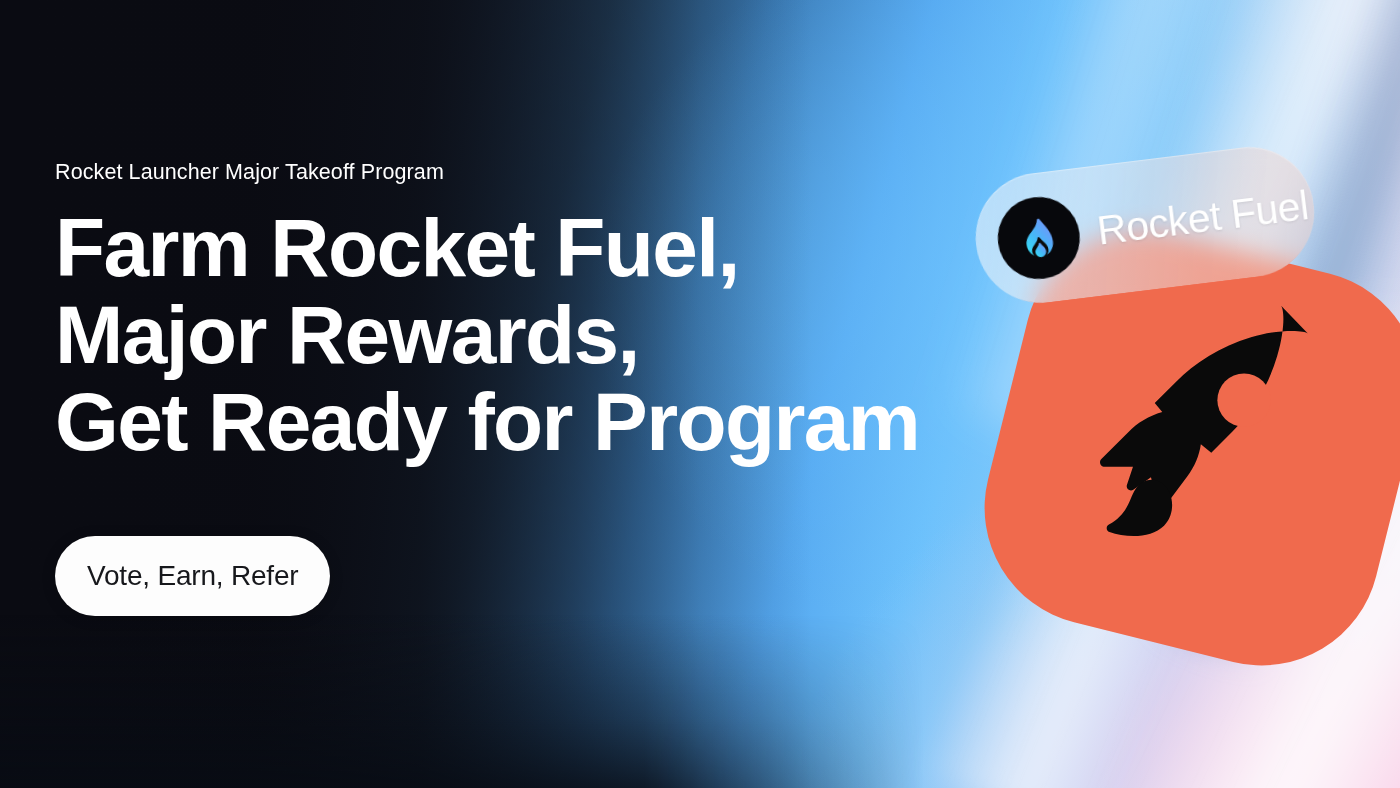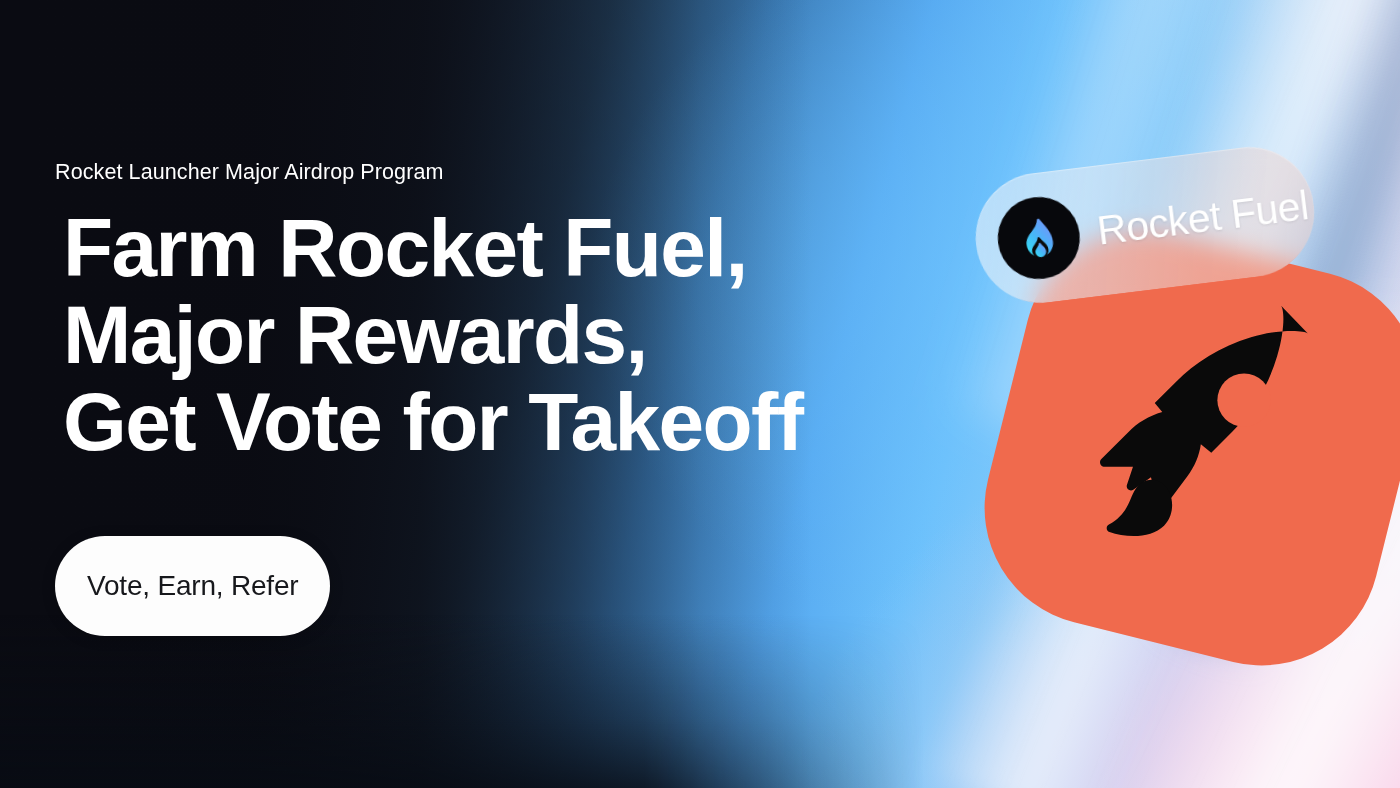--- a/index.html
+++ b/index.html
@@ -131,34 +131,34 @@
   }
   .eyebrow {
     font-size: 21.5px;
     font-weight: 500;
     letter-spacing: 0.1px;
     color: #ffffff;
     margin: 0 0 18px 0;
     line-height: 1.2;
   }
   .headline {
-    margin: 8px;
+    margin: 0;
     font-size: 82px;
     line-height: 87px;
     font-weight: 700;
     letter-spacing: -1.6px;
     color: #ffffff;
   }
   .headline span { display: block; }
 
   .pill {
     position: absolute;
     left: 55px;
     top: 536px;
-    height: 100px;
+    height: 80px;
     padding: 0 32px;
     display: flex;
     align-items: center;
     justify-content: center;
     background: #fdfdfd;
     border-radius: 999px;
     border: none;
     font-family: "Liberation Sans", sans-serif;
     font-size: 28px;
     font-weight: 400;
@@ -270,23 +270,23 @@
         </defs>
         <path fill="url(#flameGrad)" d="M13.4 1.2c-.4-.4-1.1-.2-1.2.4-.5 2.8-2.1 4.5-3.8 6.2C6.5 9.7 4.6 11.8 4.6 15c0 4.3 3.4 7.8 7.6 7.8s7.6-3.5 7.6-7.8c0-5.6-3.6-9.6-6.4-13.8z"></path>
         <path fill="#0a0a0a" d="M12.2 11.6c-.3-.3-.8-.2-.9.3-.3 1.6-1.2 2.5-2.1 3.5-.9 1-1.9 2.1-1.9 3.8 0 1.4.7 2.6 1.8 3.4l.2.1c1.7.6 3.6.6 5.3 0 1.3-.8 2.1-2.1 2.1-3.6 0-3.1-2.8-5-4.5-7.5z"></path>
         <path fill="url(#flameGrad)" d="M12.4 14.8c-.2-.2-.6-.1-.7.2-.2 1.1-.8 1.7-1.4 2.4-.6.7-1.2 1.4-1.2 2.5 0 1.7 1.4 3.1 3.1 3.1s3.1-1.4 3.1-3.1c0-2-1.9-3.4-2.9-5.1z"></path>
       </svg>
     </div>
     <div class="chip-label">Rocket Fuel</div>
   </div>
 
   <div class="copy">
-    <p class="eyebrow">Rocket Launcher Major Airdrop Program</p>
+    <p class="eyebrow">Rocket Launcher Major Takeoff Program</p>
     <h1 class="headline">
       <span>Farm Rocket Fuel,</span>
       <span>Major Rewards,</span>
-      <span>Get Vote for Takeoff</span>
+      <span>Get Ready for Program</span>
     </h1>
   </div>
 
   <button class="pill">Vote, Earn, Refer</button>
 
 </div>
 
 </body></html>

